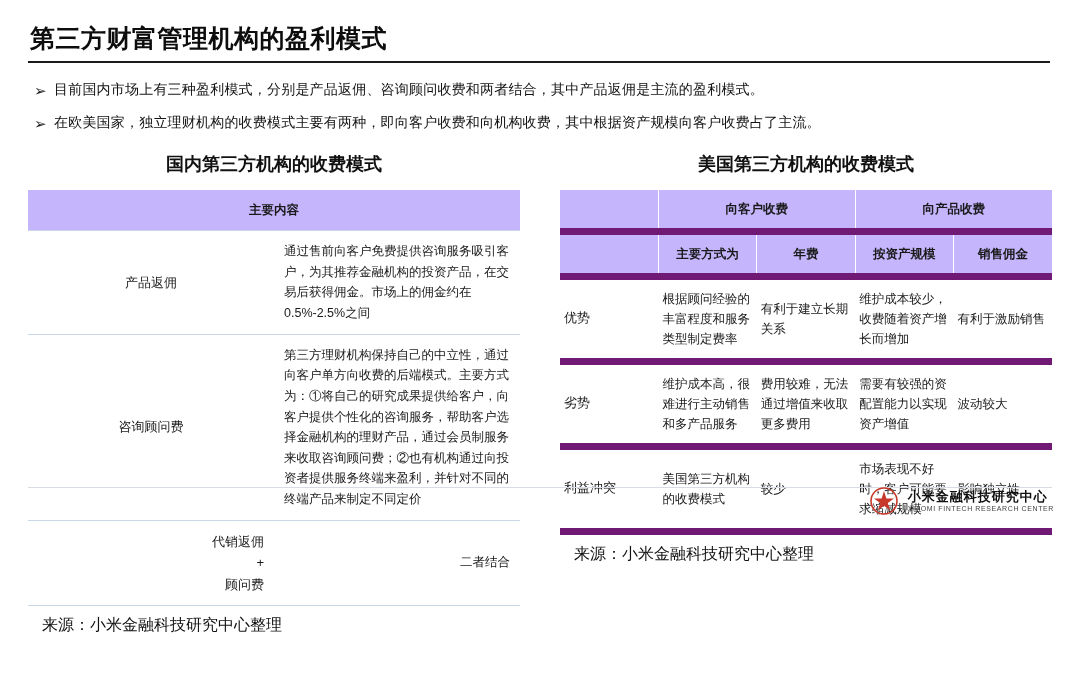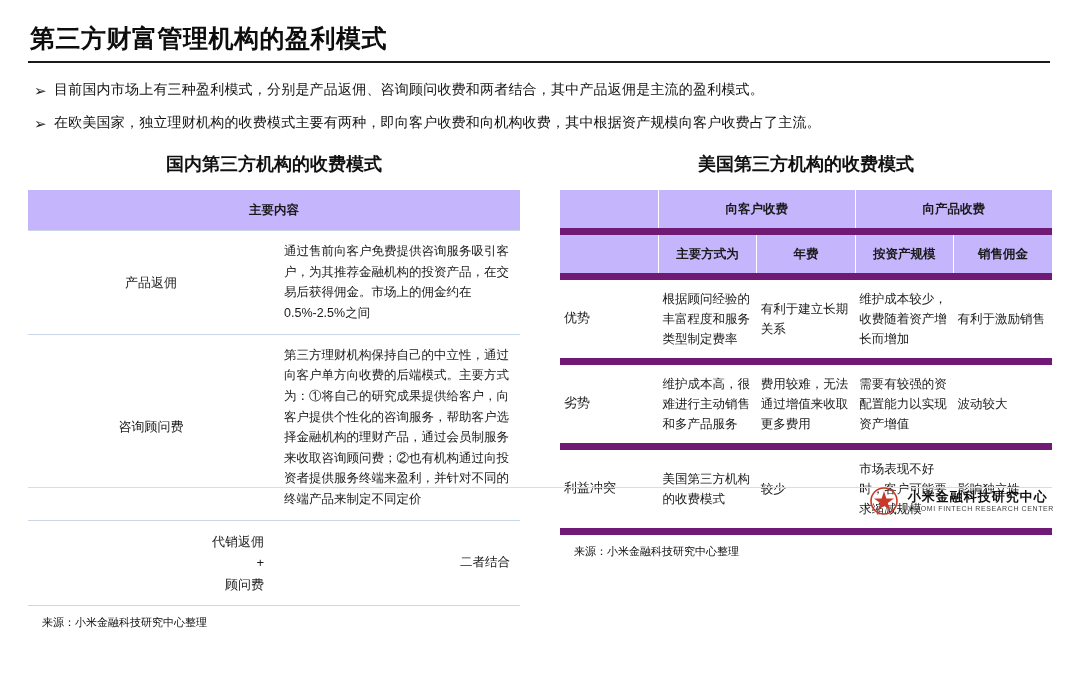--- a/index.html
+++ b/index.html
@@ -126,21 +126,21 @@
   }
   .tbl-right .c-label {
     width: 92px;
     text-align: left;
     font-size: 13px;
   }
   .hdr-sep {
     border-left: 1px solid #ffffff;
   }
   .src {
-    font-size: 11px;
+    font-size: 16px;
     color: #111;
     margin-top: 9px;
     padding-left: 14px;
   }
   .footer-logo {
     position: absolute;
     right: 26px;
     bottom: 24px;
     display: flex;
     align-items: center;

